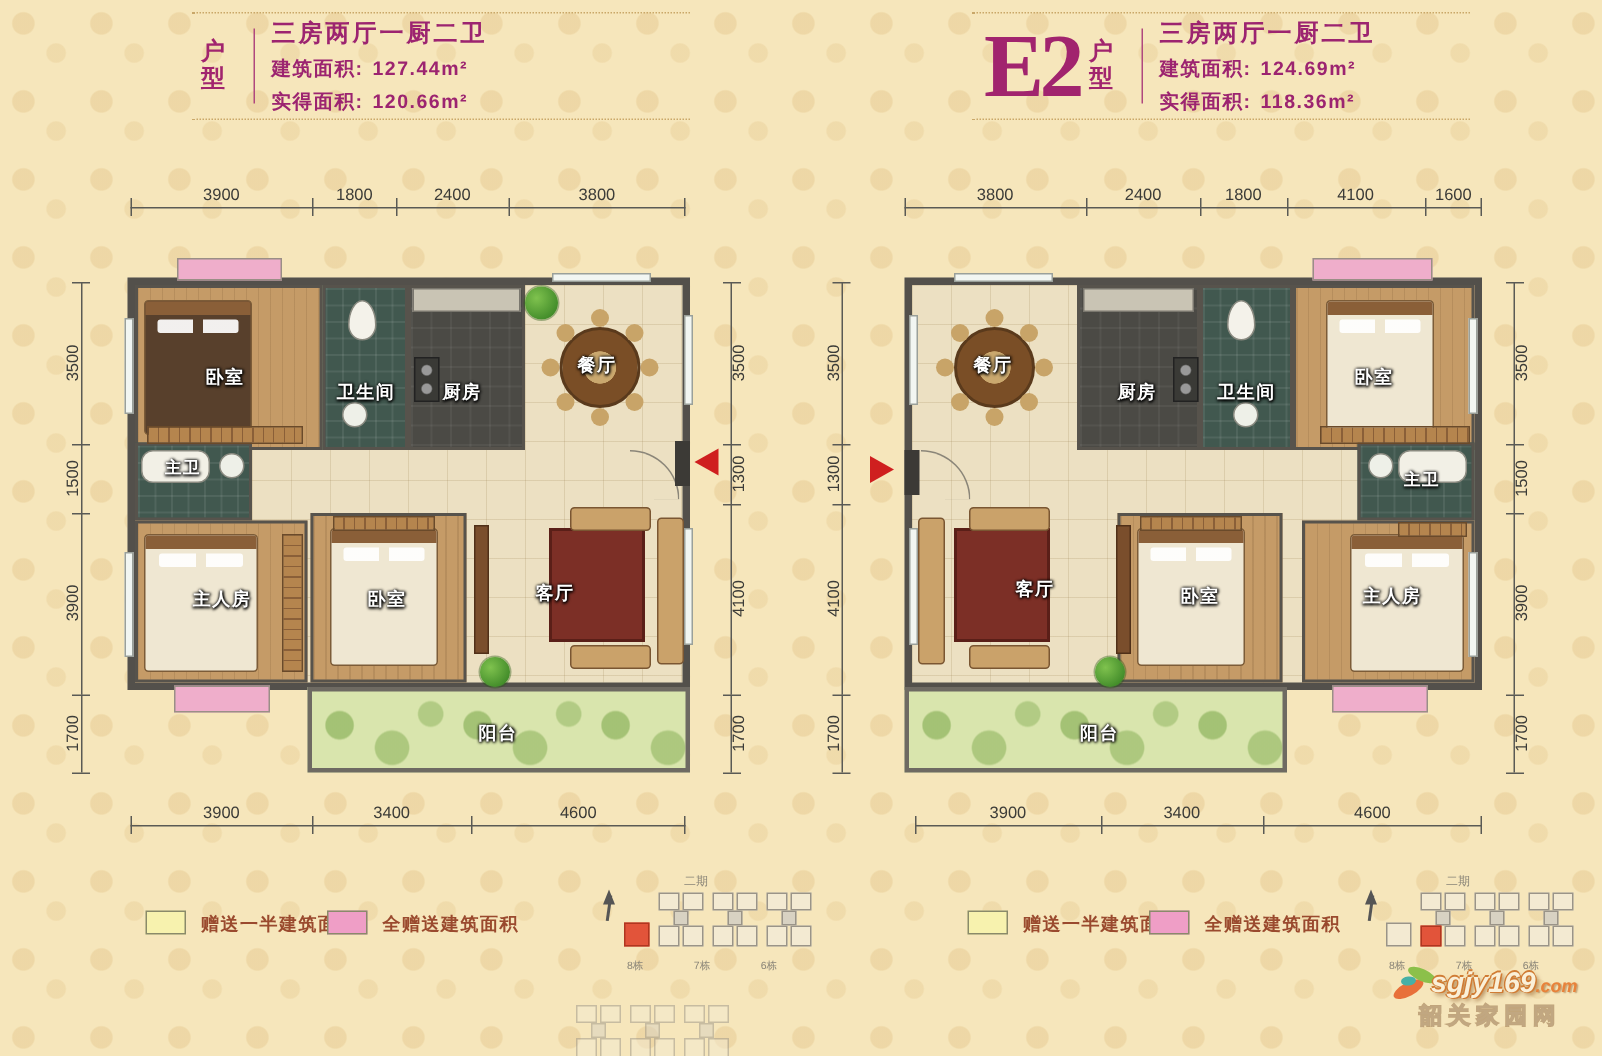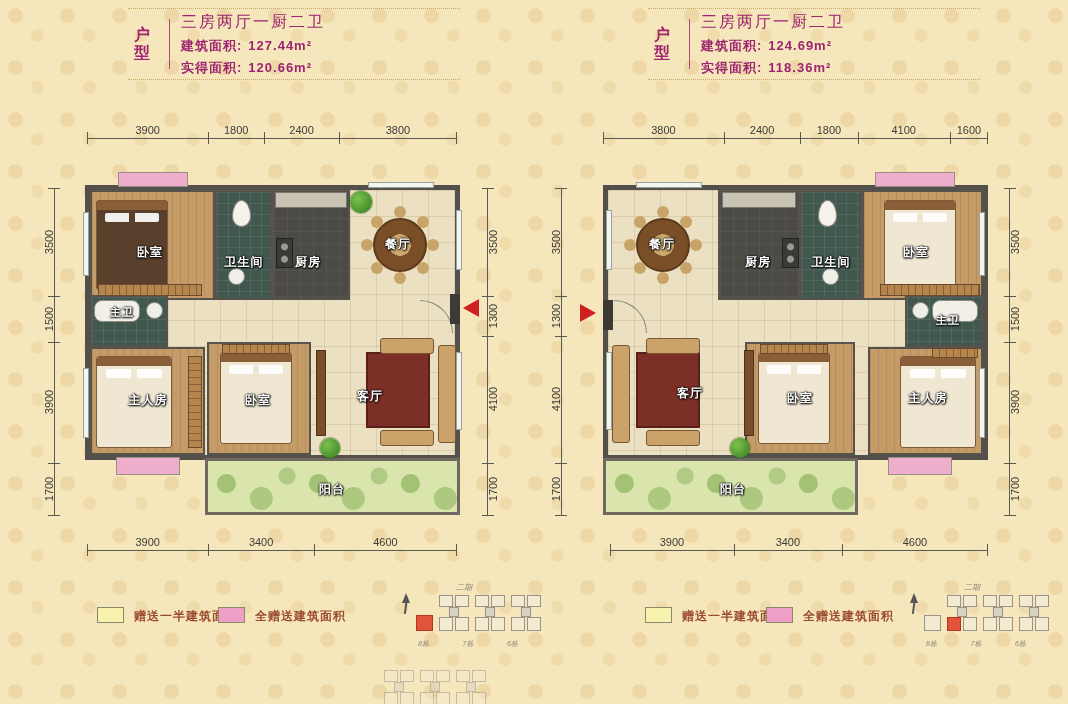--- a/index.html
+++ b/index.html
@@ -12,21 +12,21 @@
     background-size:52px 52px;}
   
   .hdr{position:absolute;top:8px;width:332px;height:70px;
     border-top:1px dotted #c9a769;border-bottom:1px dotted #c9a769;
     display:flex;align-items:center;}
   .hdr .big{font-family:"Liberation Serif",serif;font-weight:bold;font-size:60px;
     color:#a1246e;letter-spacing:-3px;line-height:.95;margin-left:8px;}
   .hdr .htype{width:26px;font-weight:bold;font-size:16px;color:#a1246e;
     line-height:1.15;word-break:break-all;margin-left:6px;}
   .hdr .vline{width:0;border-left:1px solid #b0487e;height:50px;margin:0 11px 0 9px;}
-  .hdr .layout{font-size:16px;font-weight:normal;color:#9c2470;letter-spacing:2px;}
+  .hdr .layout{font-size:16px;font-weight:bold;color:#9c2470;letter-spacing:2px;}
   .hdr .arow{font-size:13px;font-weight:bold;color:#9c2470;margin-top:4px;letter-spacing:1px;}
   .hdr .arow b{margin-left:6px;}
   
   .shell{position:absolute;box-sizing:border-box;border:5px solid #53504b;
     background:#ece0c2;
     background-image:linear-gradient(rgba(160,135,90,.22) 1px,transparent 1px),
       linear-gradient(90deg,rgba(160,135,90,.22) 1px,transparent 1px);
     background-size:26px 26px;}
   .room{position:absolute;box-sizing:border-box;border:2px solid #57534c;}
   .wood{background-color:#c59b67;
@@ -97,21 +97,21 @@
   .num-v{position:absolute;top:50%;left:50%;transform:translate(-50%,-50%) rotate(-90deg);
     font-size:11px;color:#3c3c38;white-space:nowrap;}
   .endv{height:0;position:relative;}
   .endv::before{content:"";position:absolute;width:12px;border-top:1px solid #5a5a55;}
   .dimv-l .endv::before{right:2px;}
   .dimv-r .endv::before{left:2px;}
   
   .lg-swatch{position:absolute;width:27px;height:16px;border:1px solid #8a8a6a;box-sizing:border-box;}
   .lg-label{position:absolute;font-size:12px;font-weight:bold;color:#9a4a2e;letter-spacing:1px;white-space:nowrap;}
   
-  .kp{position:absolute;width:120px;height:64px;font-style:italic;}
+  .kp{position:absolute;width:120px;height:64px;}
   .kp .phase{position:absolute;top:-3px;left:56px;font-size:8px;color:#8a8578;}
   .kp .krow{position:absolute;top:10px;left:16px;display:flex;gap:6px;align-items:flex-end;}
   .u{background:#f3ead2;border:1px solid #9a9488;box-sizing:border-box;}
   .u.hot{background:#e2543a;border-color:#b03620;}
   .lone{width:17px;height:16px;margin-bottom:4px;}
   .cluster{position:relative;width:30px;height:40px;}
   .cluster .u{position:absolute;}
   .u.tl{left:0;top:0;width:14px;height:12px;}
   .u.tr{right:0;top:0;width:14px;height:12px;}
   .u.mid{left:10px;top:12px;width:10px;height:10px;background:#d8d2c2;}
@@ -142,20 +142,21 @@
     <div class="htype">户型</div>
     <div class="vline"></div>
     <div>
       <div class="layout">三房两厅一厨二卫</div>
       <div class="arow"><span>建筑面积:</span><b>127.44m²</b></div>
       <div class="arow"><span>实得面积:</span><b>120.66m²</b></div>
     </div>
   </div>
 
   <div class="hdr" style="left:648px;">
+    <div class="big">E2</div>
     <div class="htype">户型</div>
     <div class="vline"></div>
     <div>
       <div class="layout">三房两厅一厨二卫</div>
       <div class="arow"><span>建筑面积:</span><b>124.69m²</b></div>
       <div class="arow"><span>实得面积:</span><b>118.36m²</b></div>
     </div>
   </div>
 
   <div class="shell" style="left:85px;top:185px;width:375px;height:275px;"></div>
@@ -442,14 +443,21 @@
       <div class="cluster">
           <i class="u tl"></i>
           <i class="u tr"></i>
           <i class="u mid"></i>
           <i class="u bl"></i>
           <i class="u br"></i>
         </div>
     </div>
   </div>
 
+  <div class="wm">
+    <i class="leaf" style="left:0;top:10px;width:22px;height:9px;background:#e8703a;transform:rotate(-28deg);"></i>
+    <i class="leaf" style="left:10px;top:1px;width:20px;height:8px;background:#8cc04a;transform:rotate(24deg);"></i>
+    <i class="leaf" style="left:6px;top:6px;width:10px;height:6px;background:#46b0a6;transform:rotate(-5deg);"></i>
+    <div class="url"><span>sgjy169</span><span class="tld">.com</span></div>
+    <div class="site">韶关家园网</div>
+  </div>
 
 </div>
 
 </body></html>

